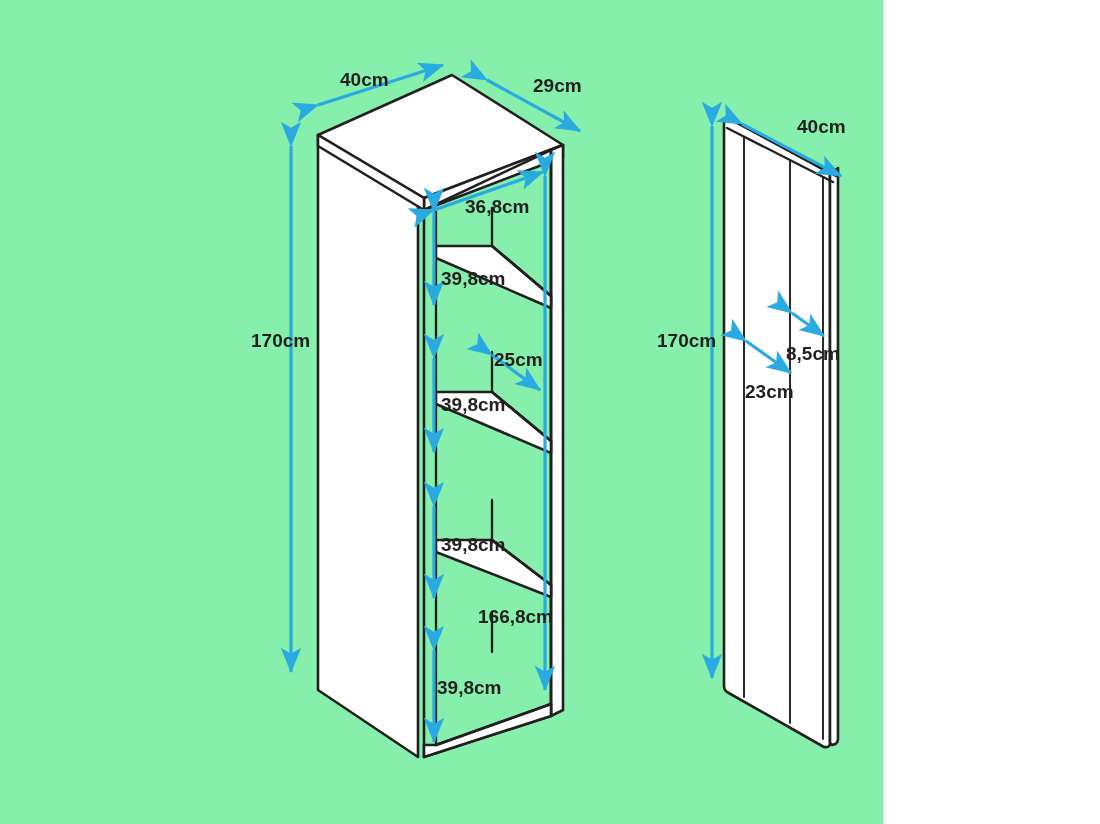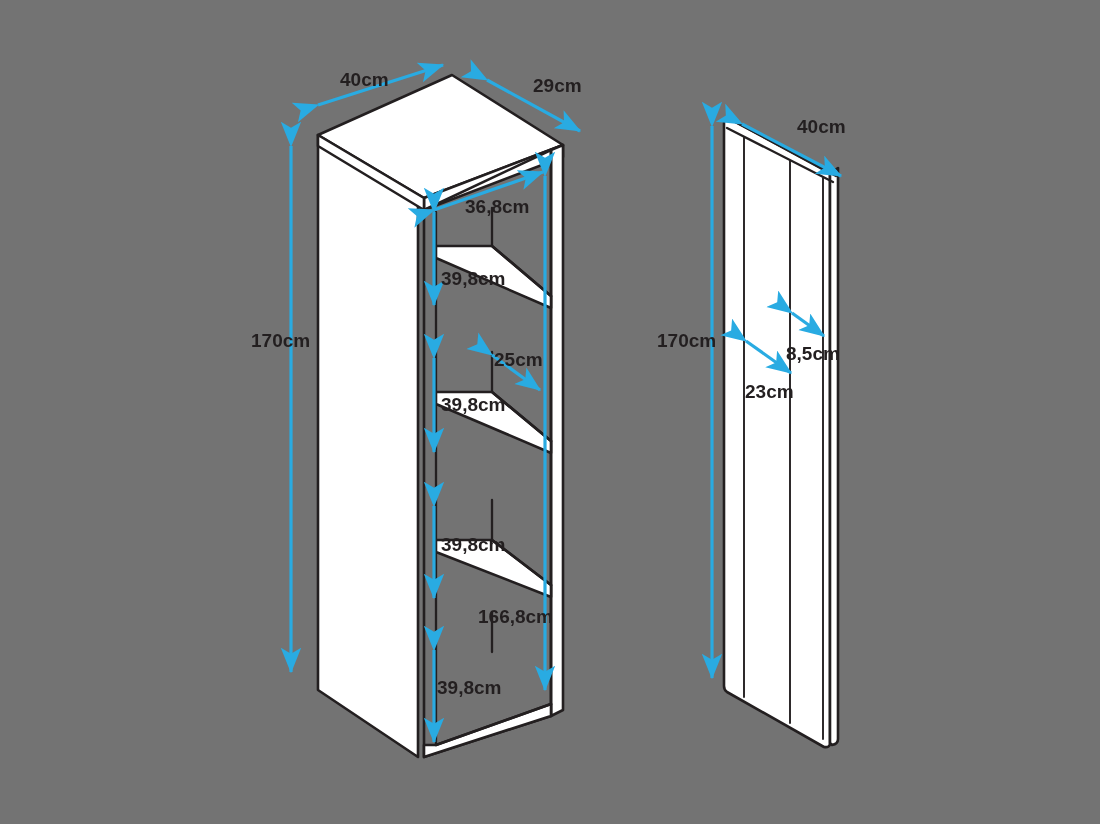--- a/index.html
+++ b/index.html
@@ -8,23 +8,23 @@
     background: #ffffff;
   }
   body {
     width: 1100px;
     height: 824px;
     font-family: "Liberation Sans", sans-serif;
     overflow: hidden;
   }
   #sheet {
     position: relative;
-    width: 1100px;
+    width: 883px;
     height: 824px;
-    background: #737373;
+    background: #86efac;
   }
   #drawing {
     position: absolute;
     left: 0;
     top: 0;
     width: 1100px;
     height: 824px;
   }
   .dim-label {
     font-family: "Liberation Sans", sans-serif;

